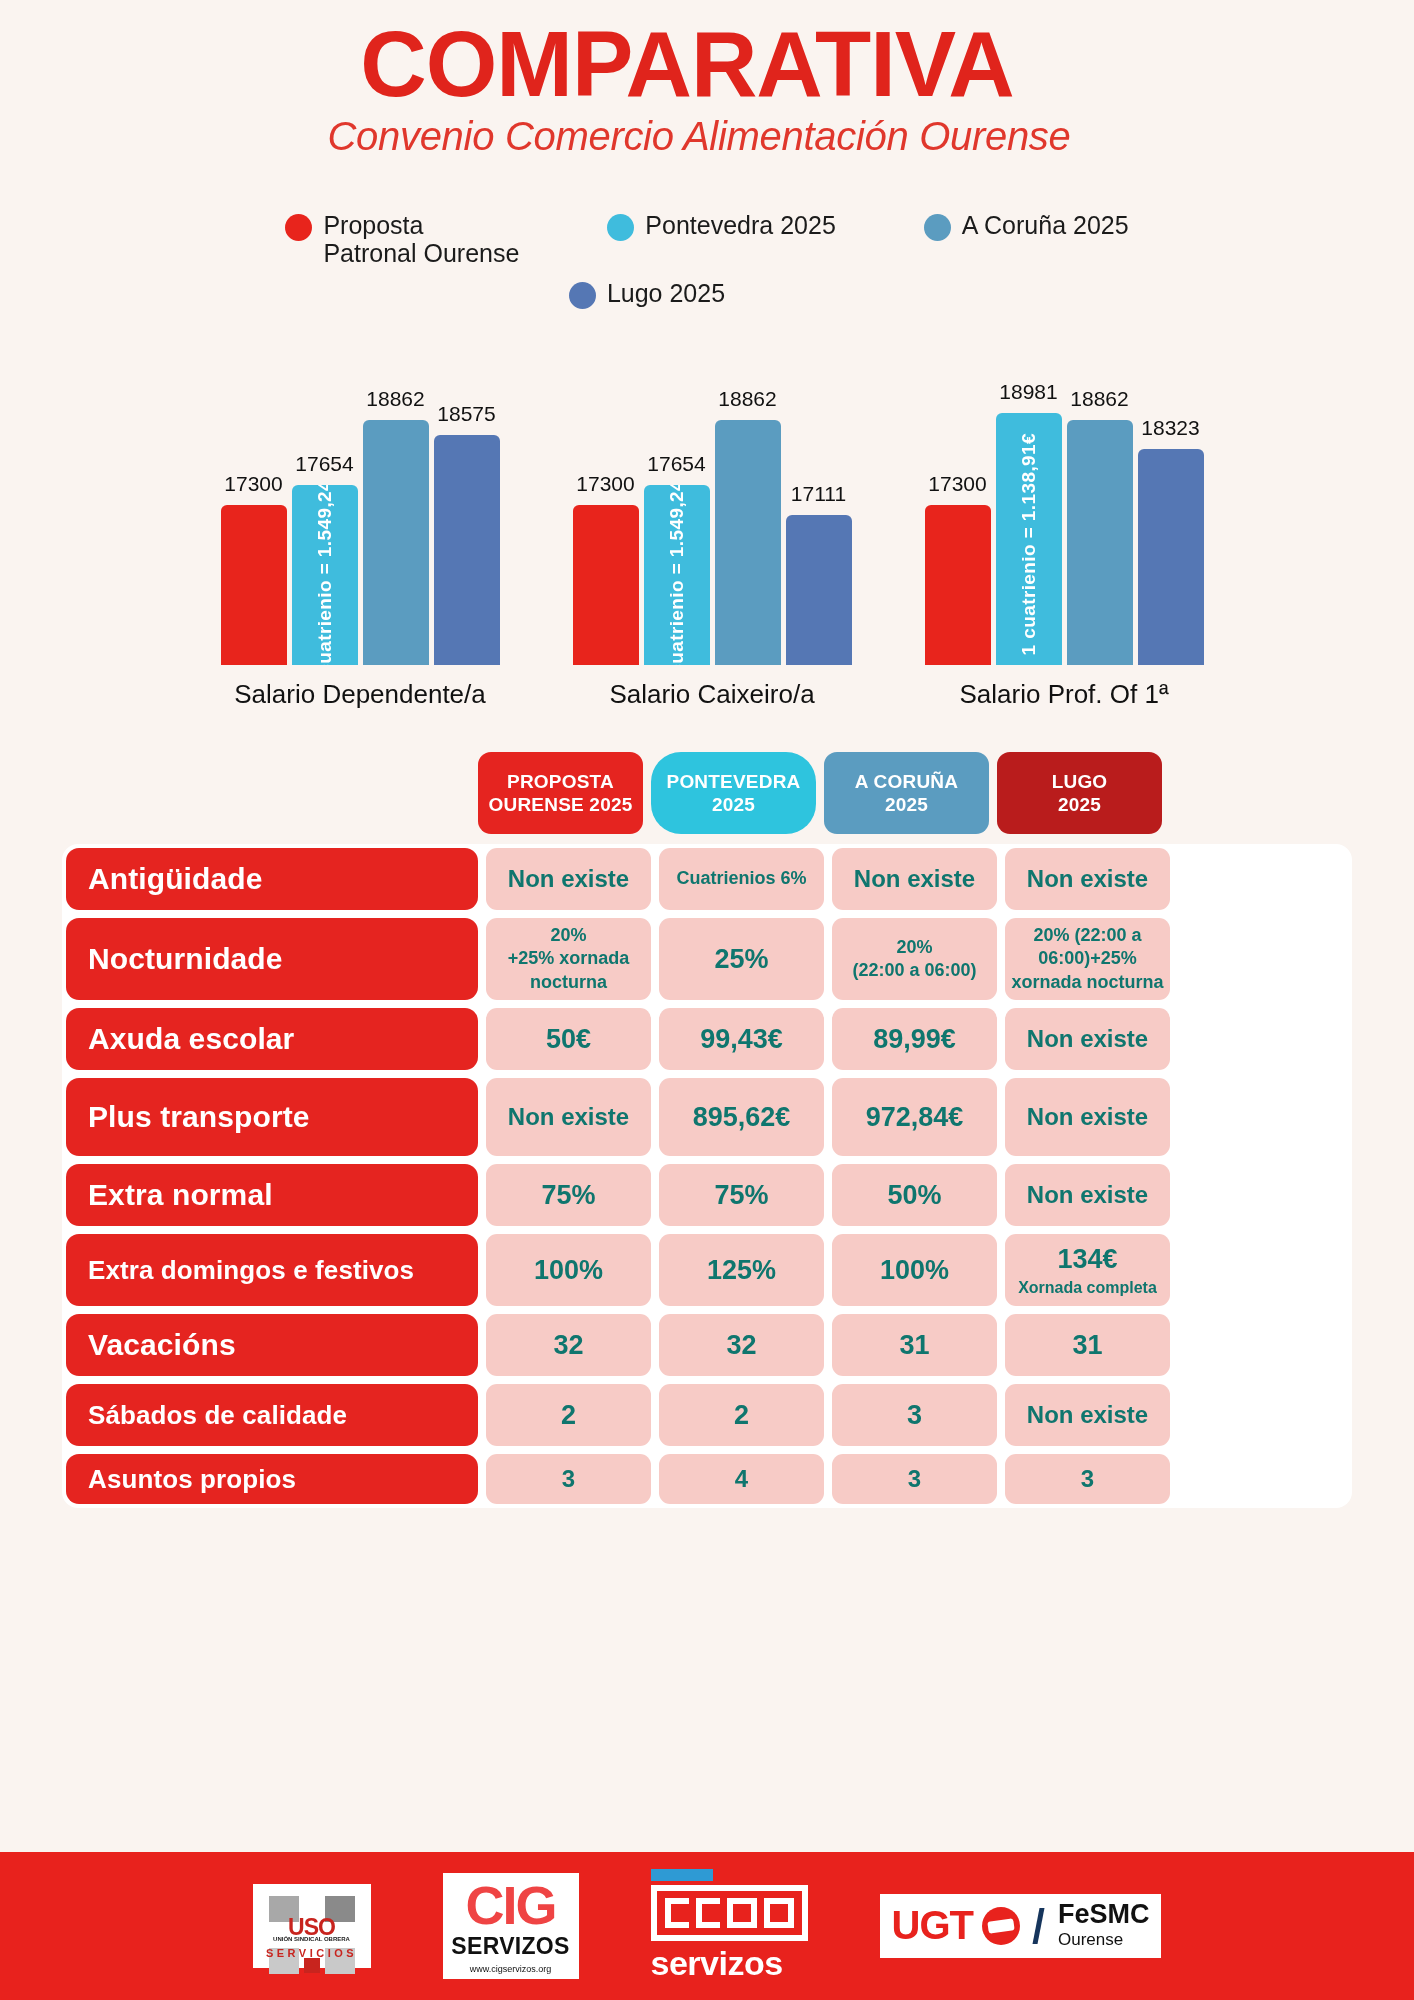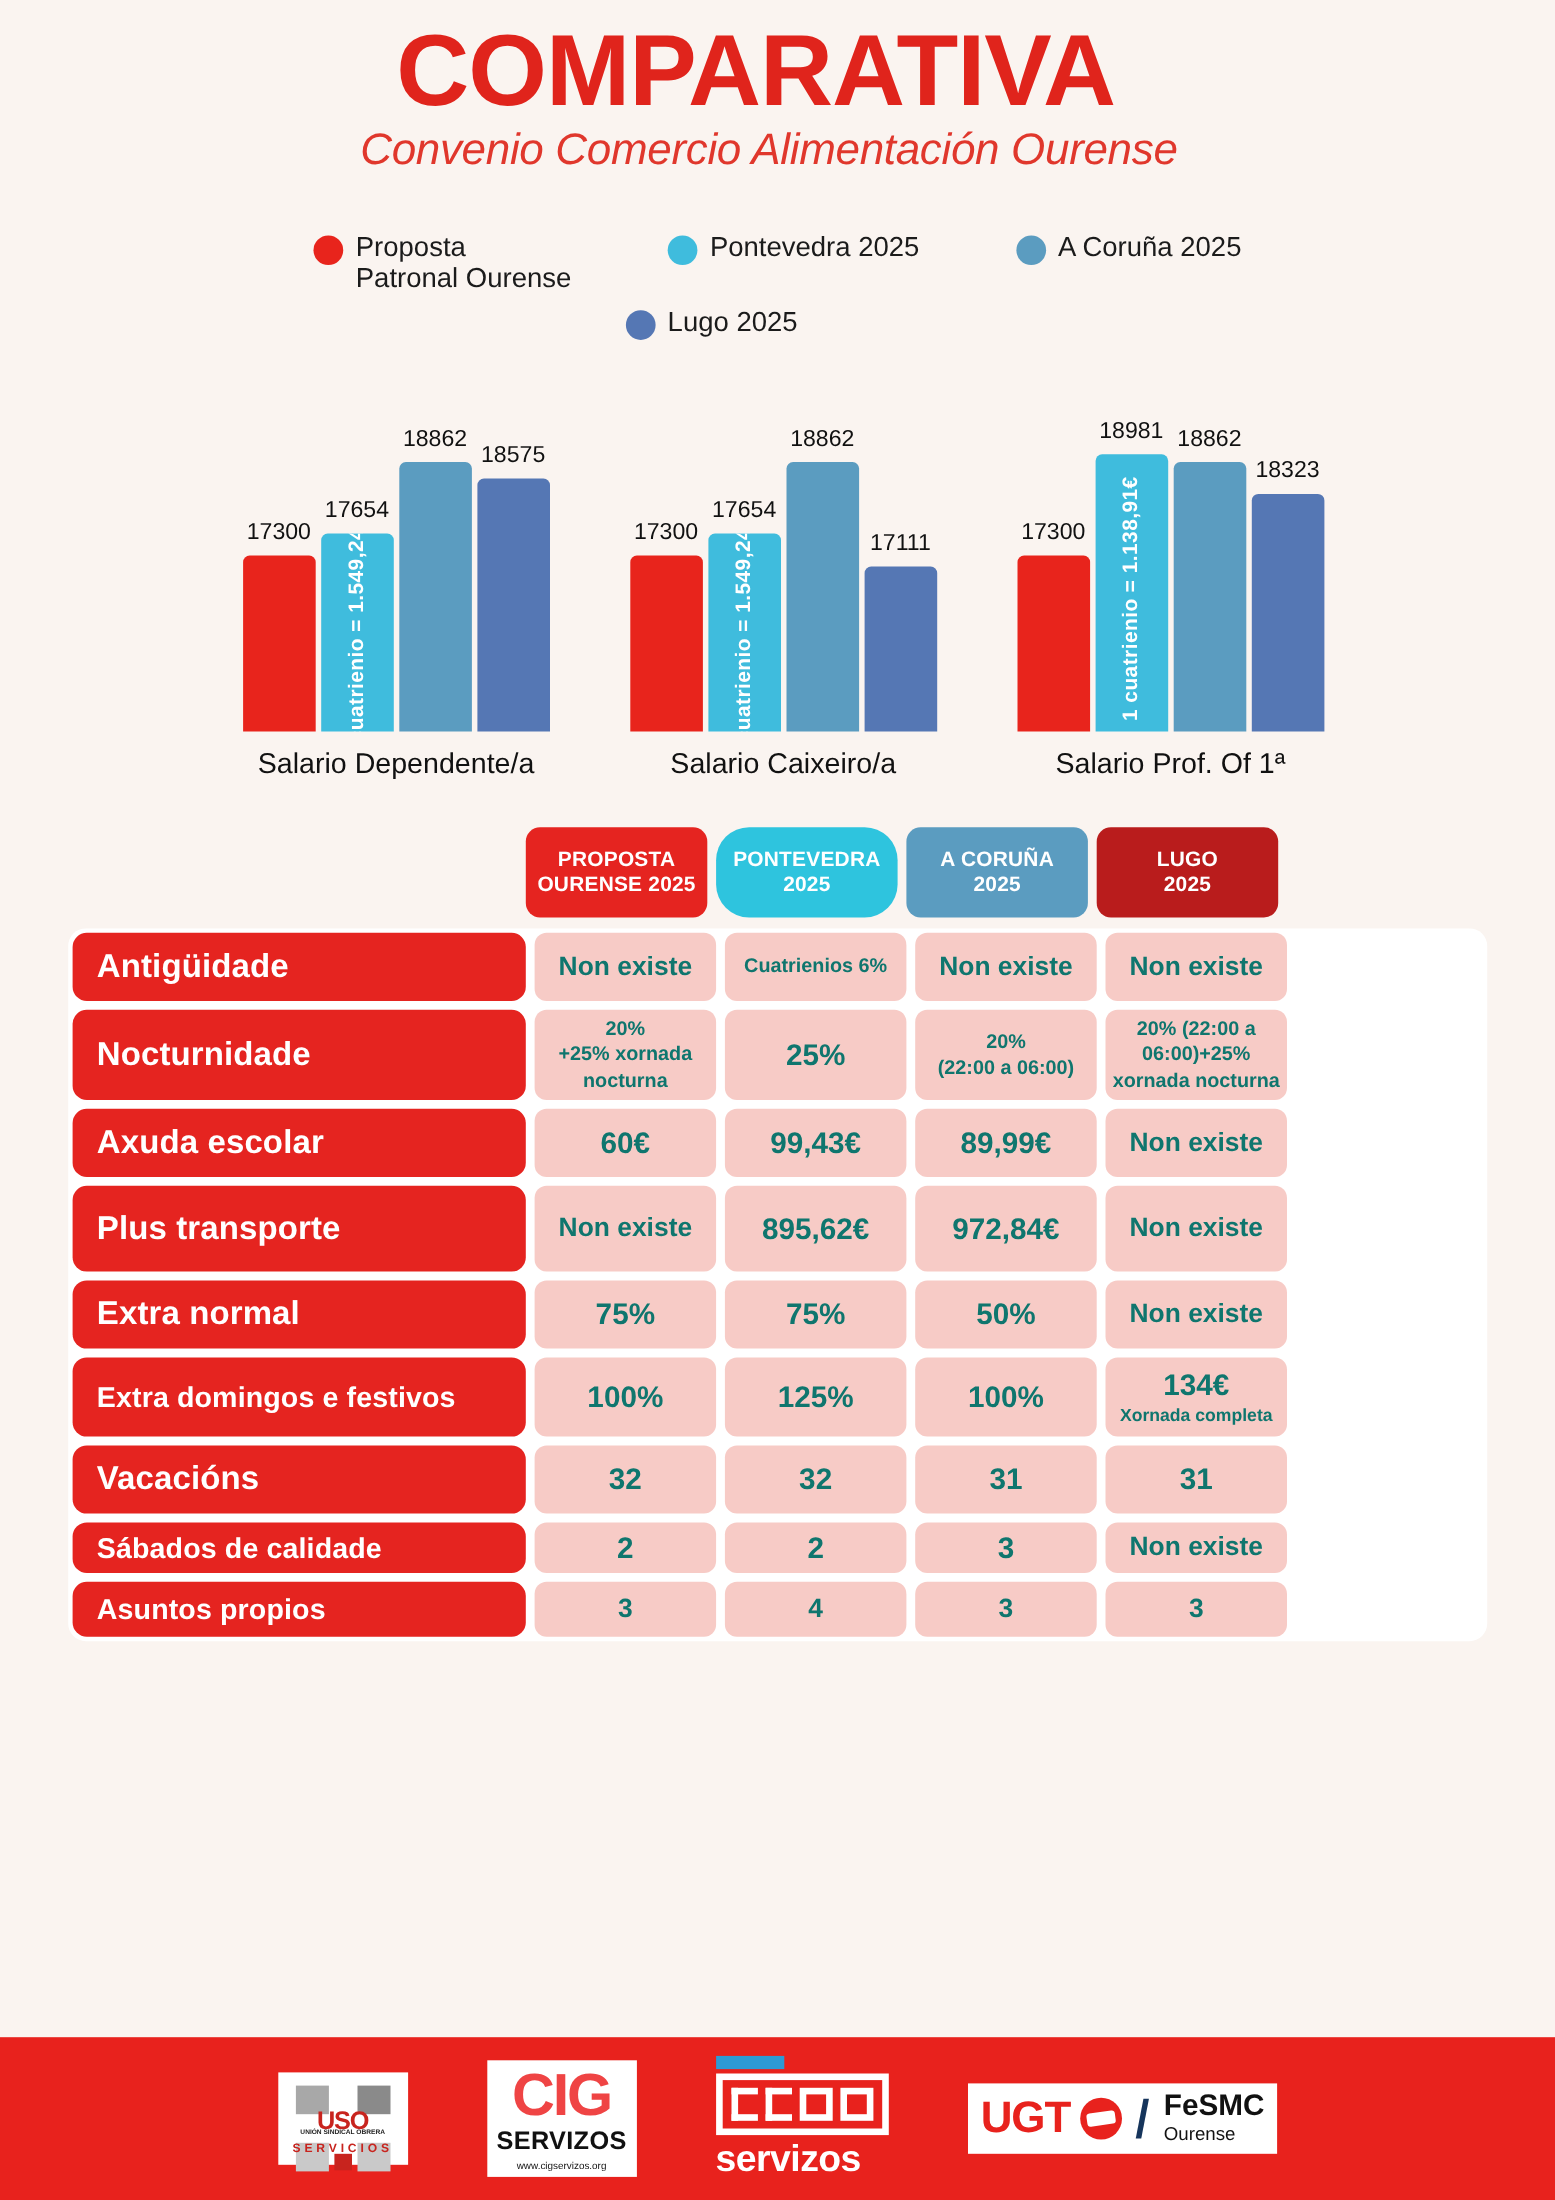--- a/index.html
+++ b/index.html
@@ -444,21 +444,21 @@
         </div>
         <div class="cell sz-sm">
           <span>20% (22:00 a</span>
           <span>06:00)+25%</span>
           <span>xornada nocturna</span>
         </div>
       </div>
       <div class="trow" style="height: 62px;">
         <div class="th-label lbl-lg">Axuda escolar</div>
         <div class="cell sz-lg">
-          <span>60€</span>
+          <span>50€</span>
         </div>
         <div class="cell sz-lg">
           <span>99,43€</span>
         </div>
         <div class="cell sz-lg">
           <span>89,99€</span>
         </div>
         <div class="cell sz-md">
           <span>Non existe</span>
         </div>
@@ -517,21 +517,21 @@
         <div class="cell sz-lg">
           <span>32</span>
         </div>
         <div class="cell sz-lg">
           <span>31</span>
         </div>
         <div class="cell sz-lg">
           <span>31</span>
         </div>
       </div>
-      <div class="trow" style="height: 46px;">
+      <div class="trow" style="height: 62px;">
         <div class="th-label lbl-md">Sábados de calidade</div>
         <div class="cell sz-lg">
           <span>2</span>
         </div>
         <div class="cell sz-lg">
           <span>2</span>
         </div>
         <div class="cell sz-lg">
           <span>3</span>
         </div>

